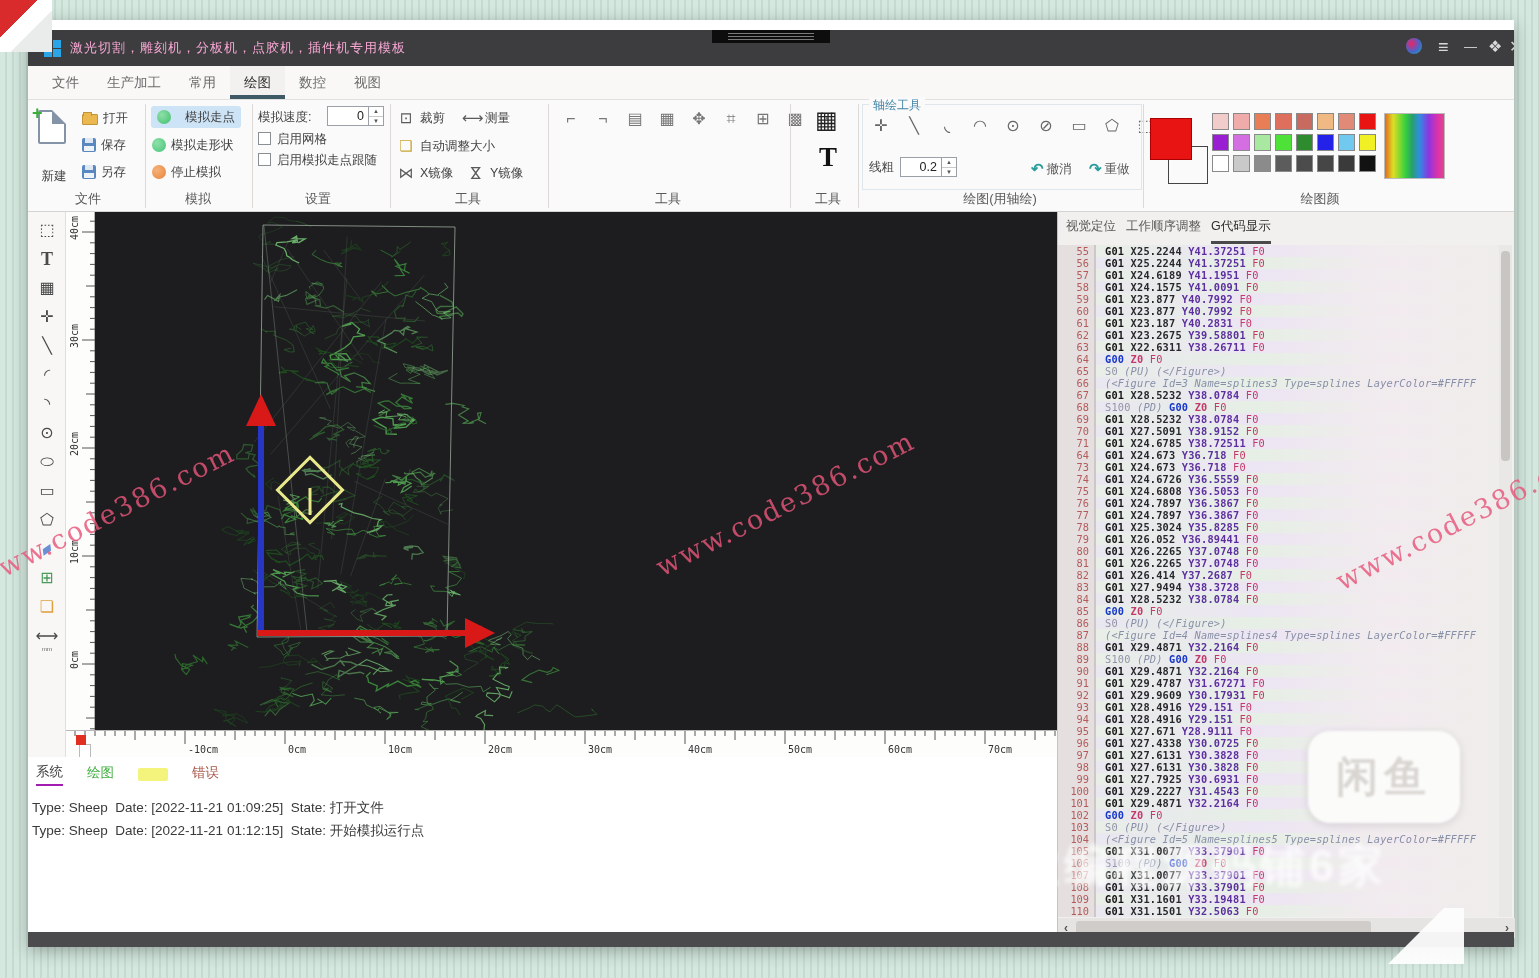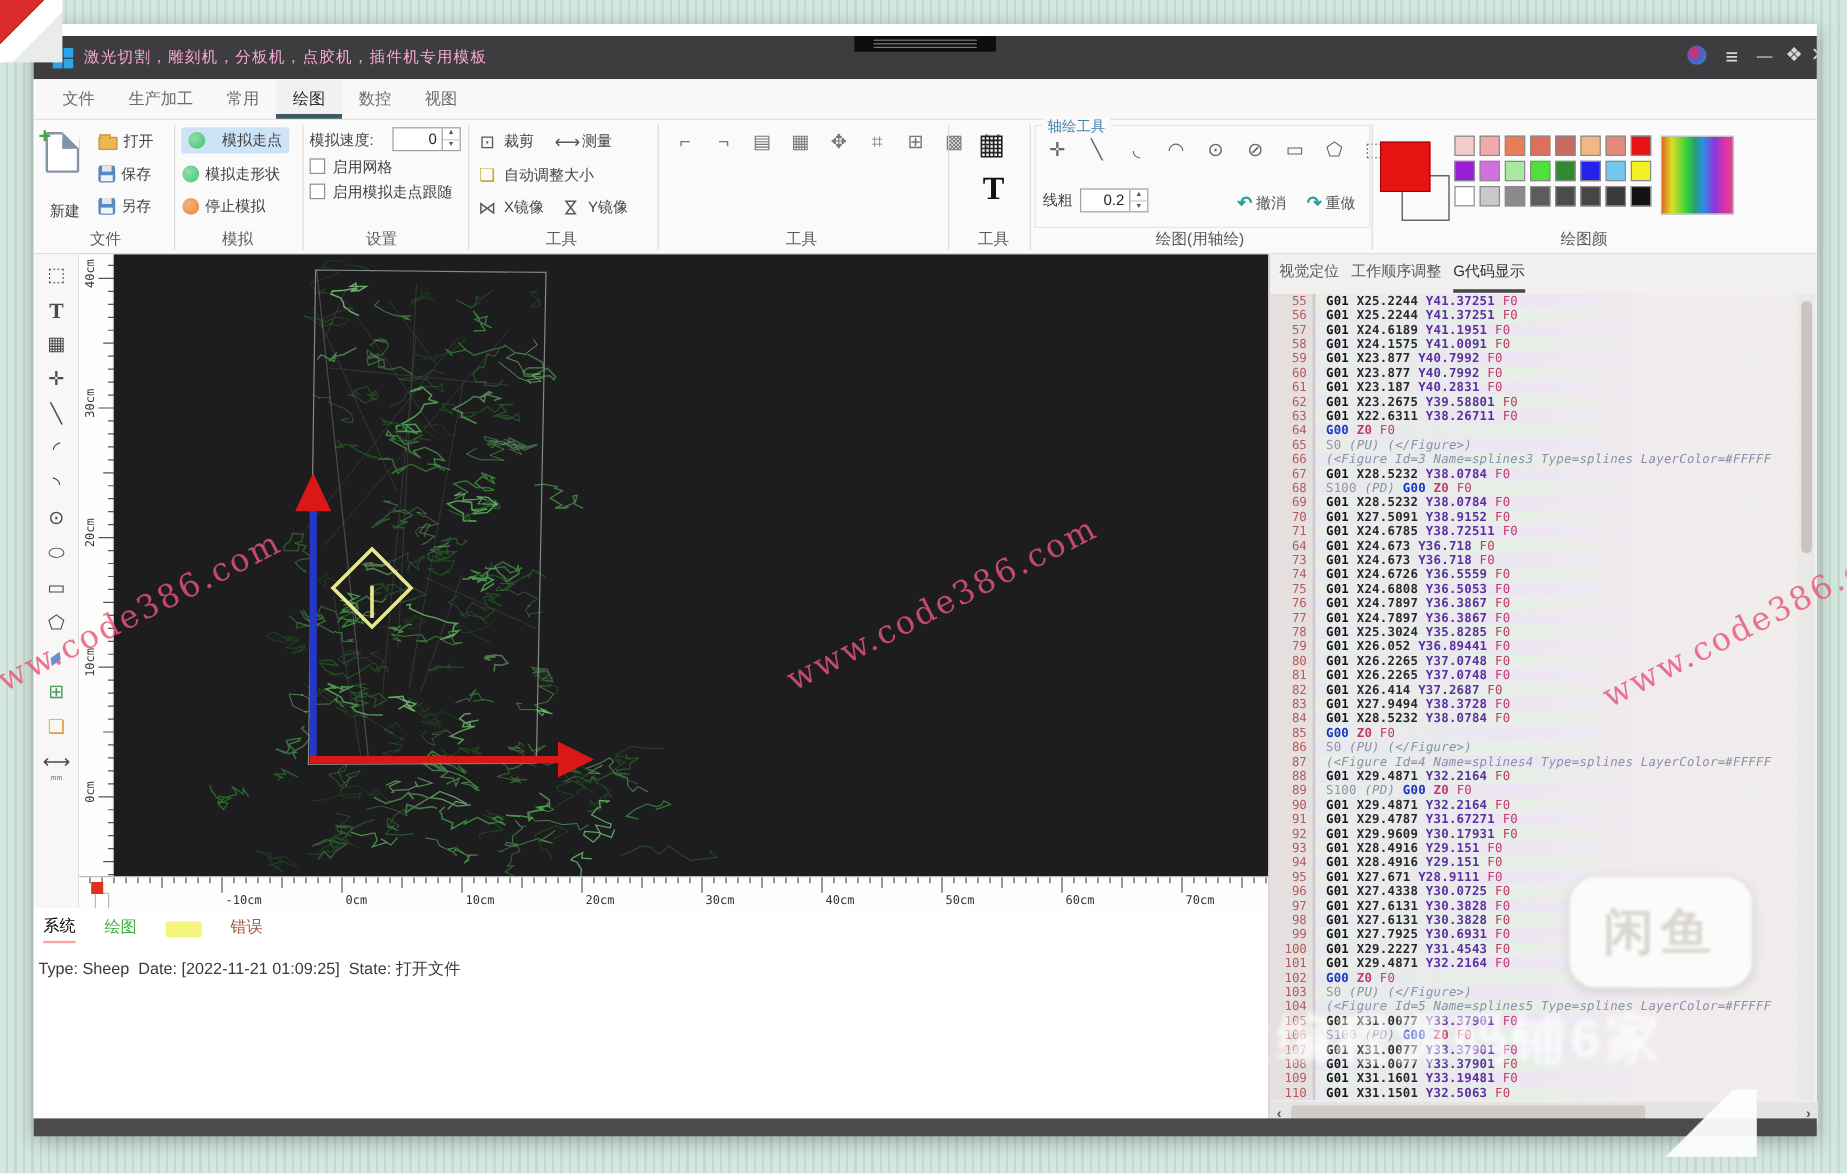--- a/index.html
+++ b/index.html
@@ -74,21 +74,21 @@
   .outline{fill:none;stroke:#9aa89a;stroke-width:1;opacity:.8;}
   .outline.faint{opacity:.35;}
   #status{left:780px;top:216px;width:262px;}
   .st-row{display:flex;margin-bottom:9px;}
   .st-row .sl{width:112px;text-align:right;color:#f0f0f0;font-weight:bold;font-size:12.5px;}
   .st-row .svv{margin-left:14px;color:#fff;font-weight:bold;font-size:12.5px;white-space:nowrap;}
   
   #bottom-panel{left:28px;top:757px;width:1029px;height:175px;background:#fff;}
   #btabs{position:absolute;left:8px;top:5px;display:flex;gap:24px;align-items:center;height:24px;}
   .btab{font-size:13.5px;color:#555;padding-bottom:3px;}
-  .btab.active{color:#000000;border-bottom:2px solid #fca5a5;}
+  .btab.active{color:#404040;border-bottom:2px solid #a21caf;}
   .btab.green{color:#3fae3f;}
   .btab.red{color:#a85548;}
   .btab.yellow{width:30px;height:13px;background:#f4f47c;border-radius:2px;}
   #logs{position:absolute;left:4px;top:42px;}
   .logline{font-size:13.5px;color:#3a3a3a;margin-bottom:5px;white-space:pre;}
   
   #right-panel{left:1057px;top:212px;width:457px;height:720px;background:#f2f0ee;border-left:1px solid #c6c4c2;}
   #rtabs{position:absolute;left:8px;top:6px;display:flex;gap:10px;height:26px;}
   .rtab{font-size:12.5px;color:#5a5a5a;padding-bottom:5px;}
   .rtab.active{color:#2e2e2e;border-bottom:3px solid #4a4a4a;}
@@ -674,20 +674,21 @@
 
   <div class="abs" id="bottom-panel">
     <div id="btabs">
         <div class="btab active">系统</div>
         <div class="btab green">绘图</div>
         <div class="btab yellow"></div>
         <div class="btab red">错误</div>
       </div>
     <div id="logs">
         <div class="logline">Type: Sheep  Date: [2022-11-21 01:09:25]  State: 打开文件</div>
+        <div class="logline">Type: Sheep  Date: [2022-11-21 01:12:15]  State: 开始模拟运行点</div>
       </div>
   </div>
 
   <div class="abs" id="right-panel">
     <div id="rtabs">
         <div class="rtab">视觉定位</div>
         <div class="rtab">工作顺序调整</div>
         <div class="rtab active">G代码显示</div>
       </div>
     <div id="gcode">

